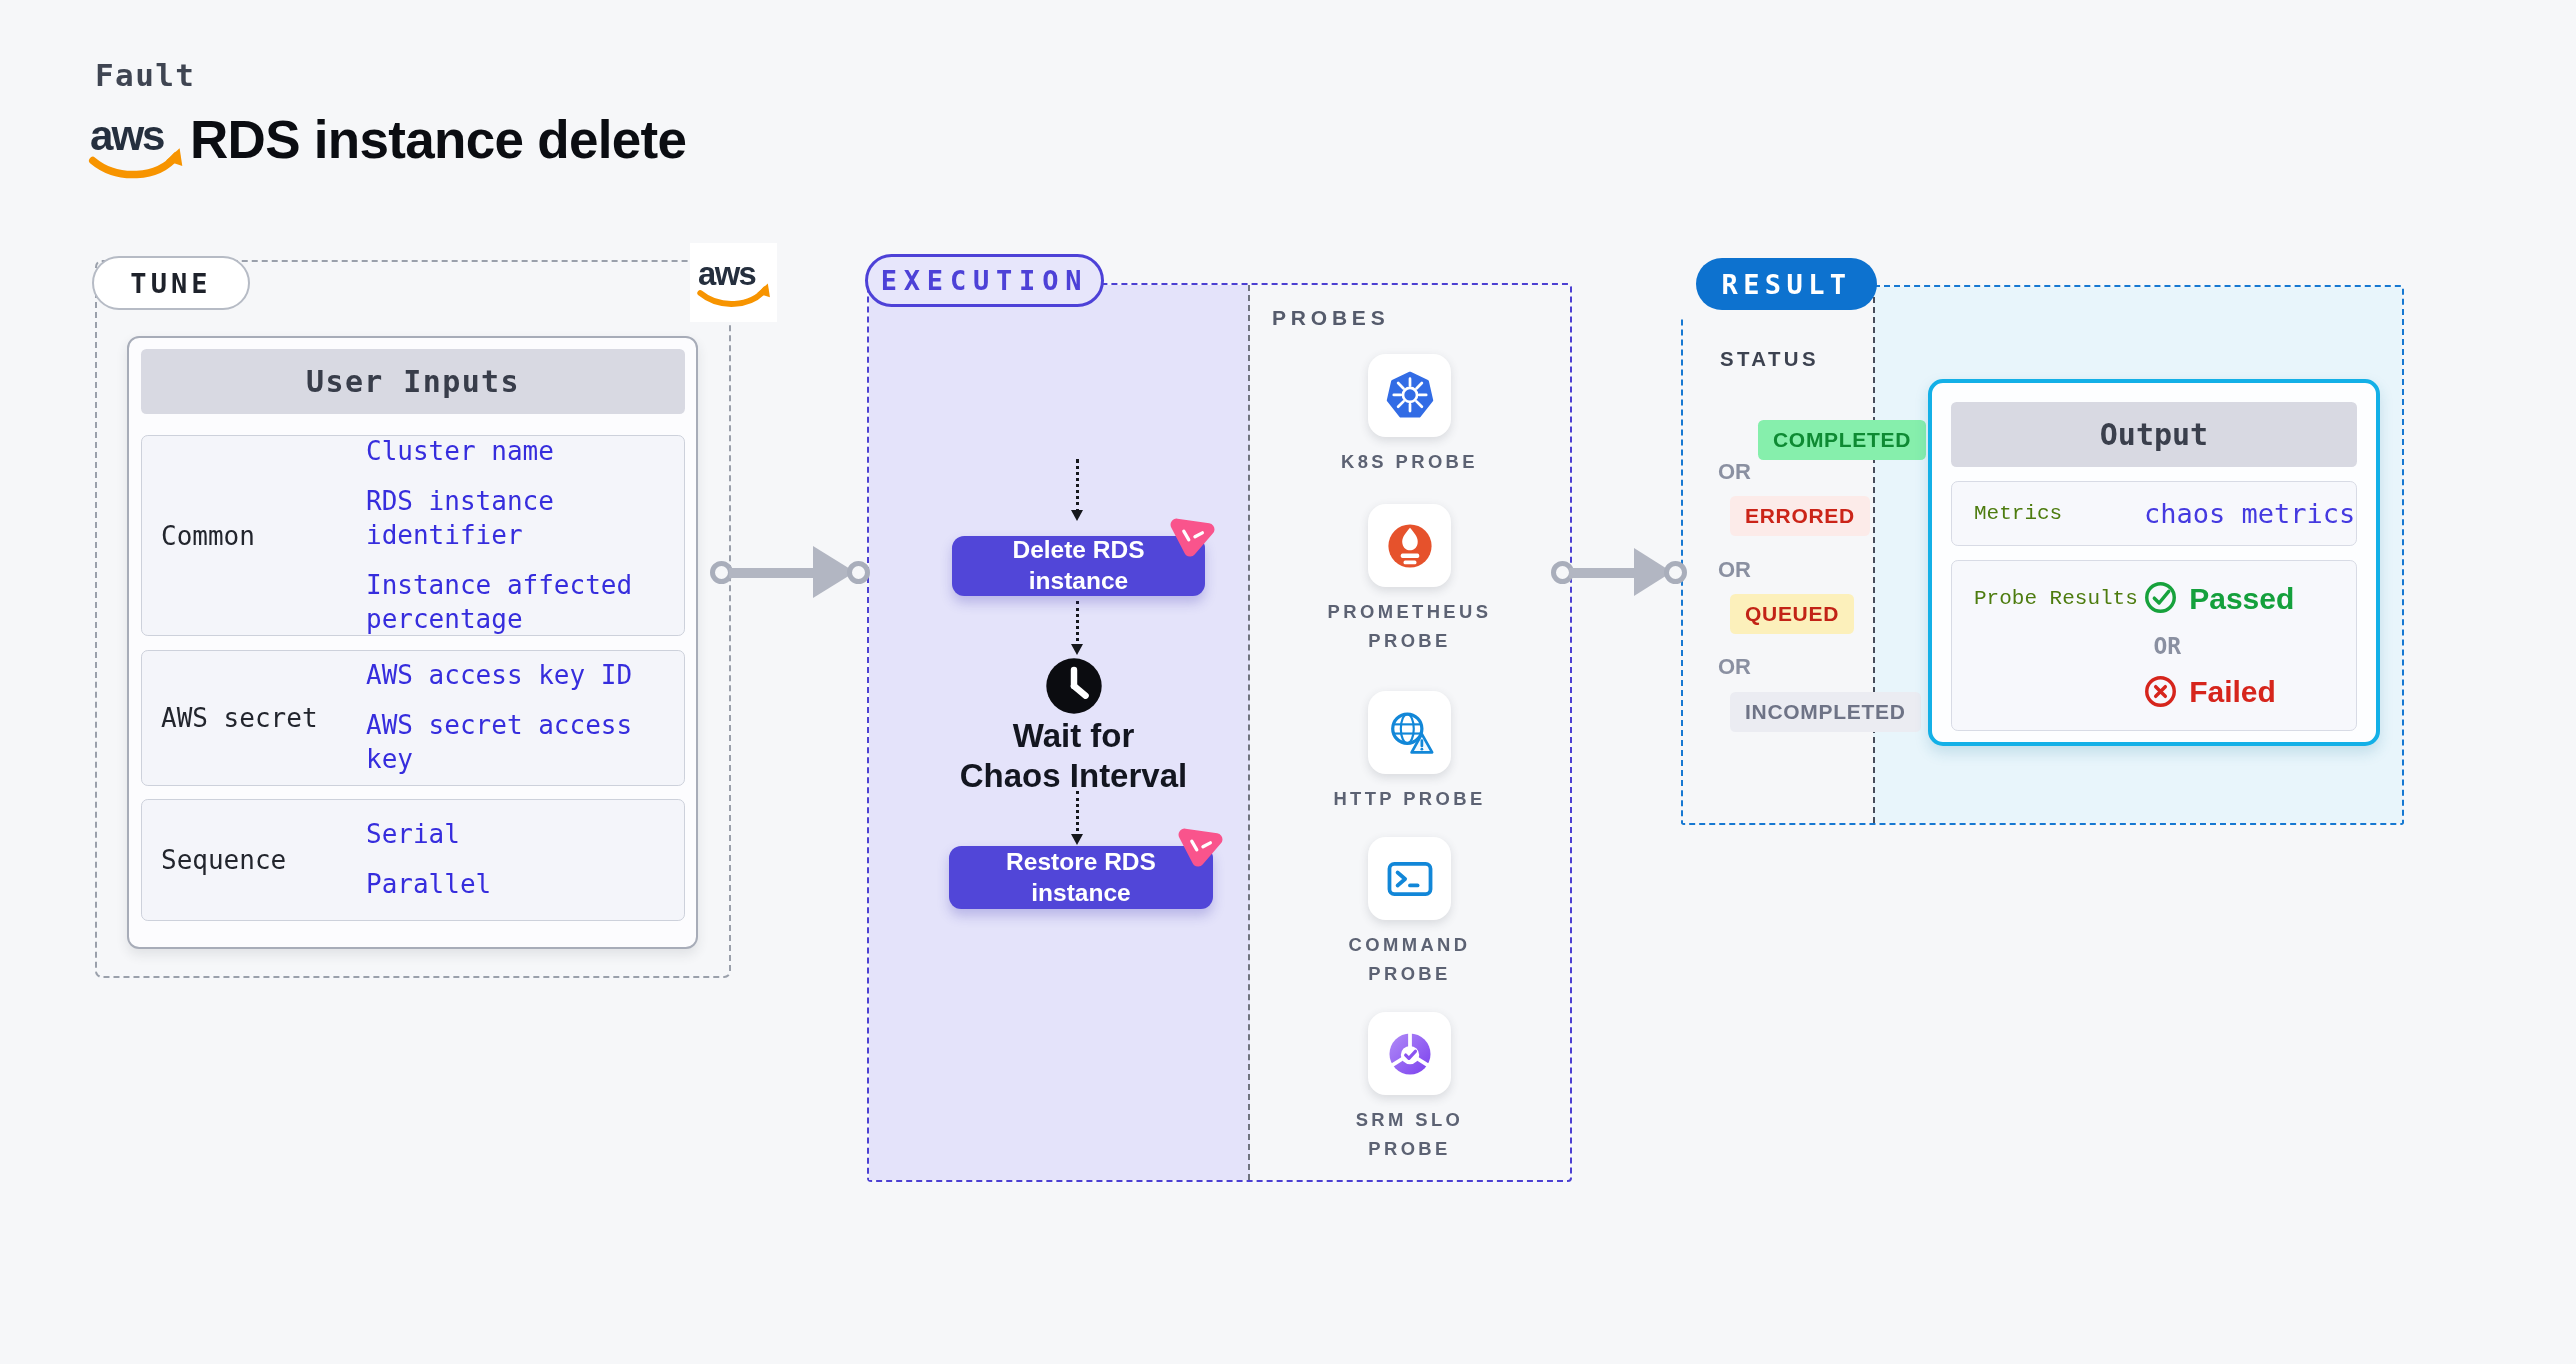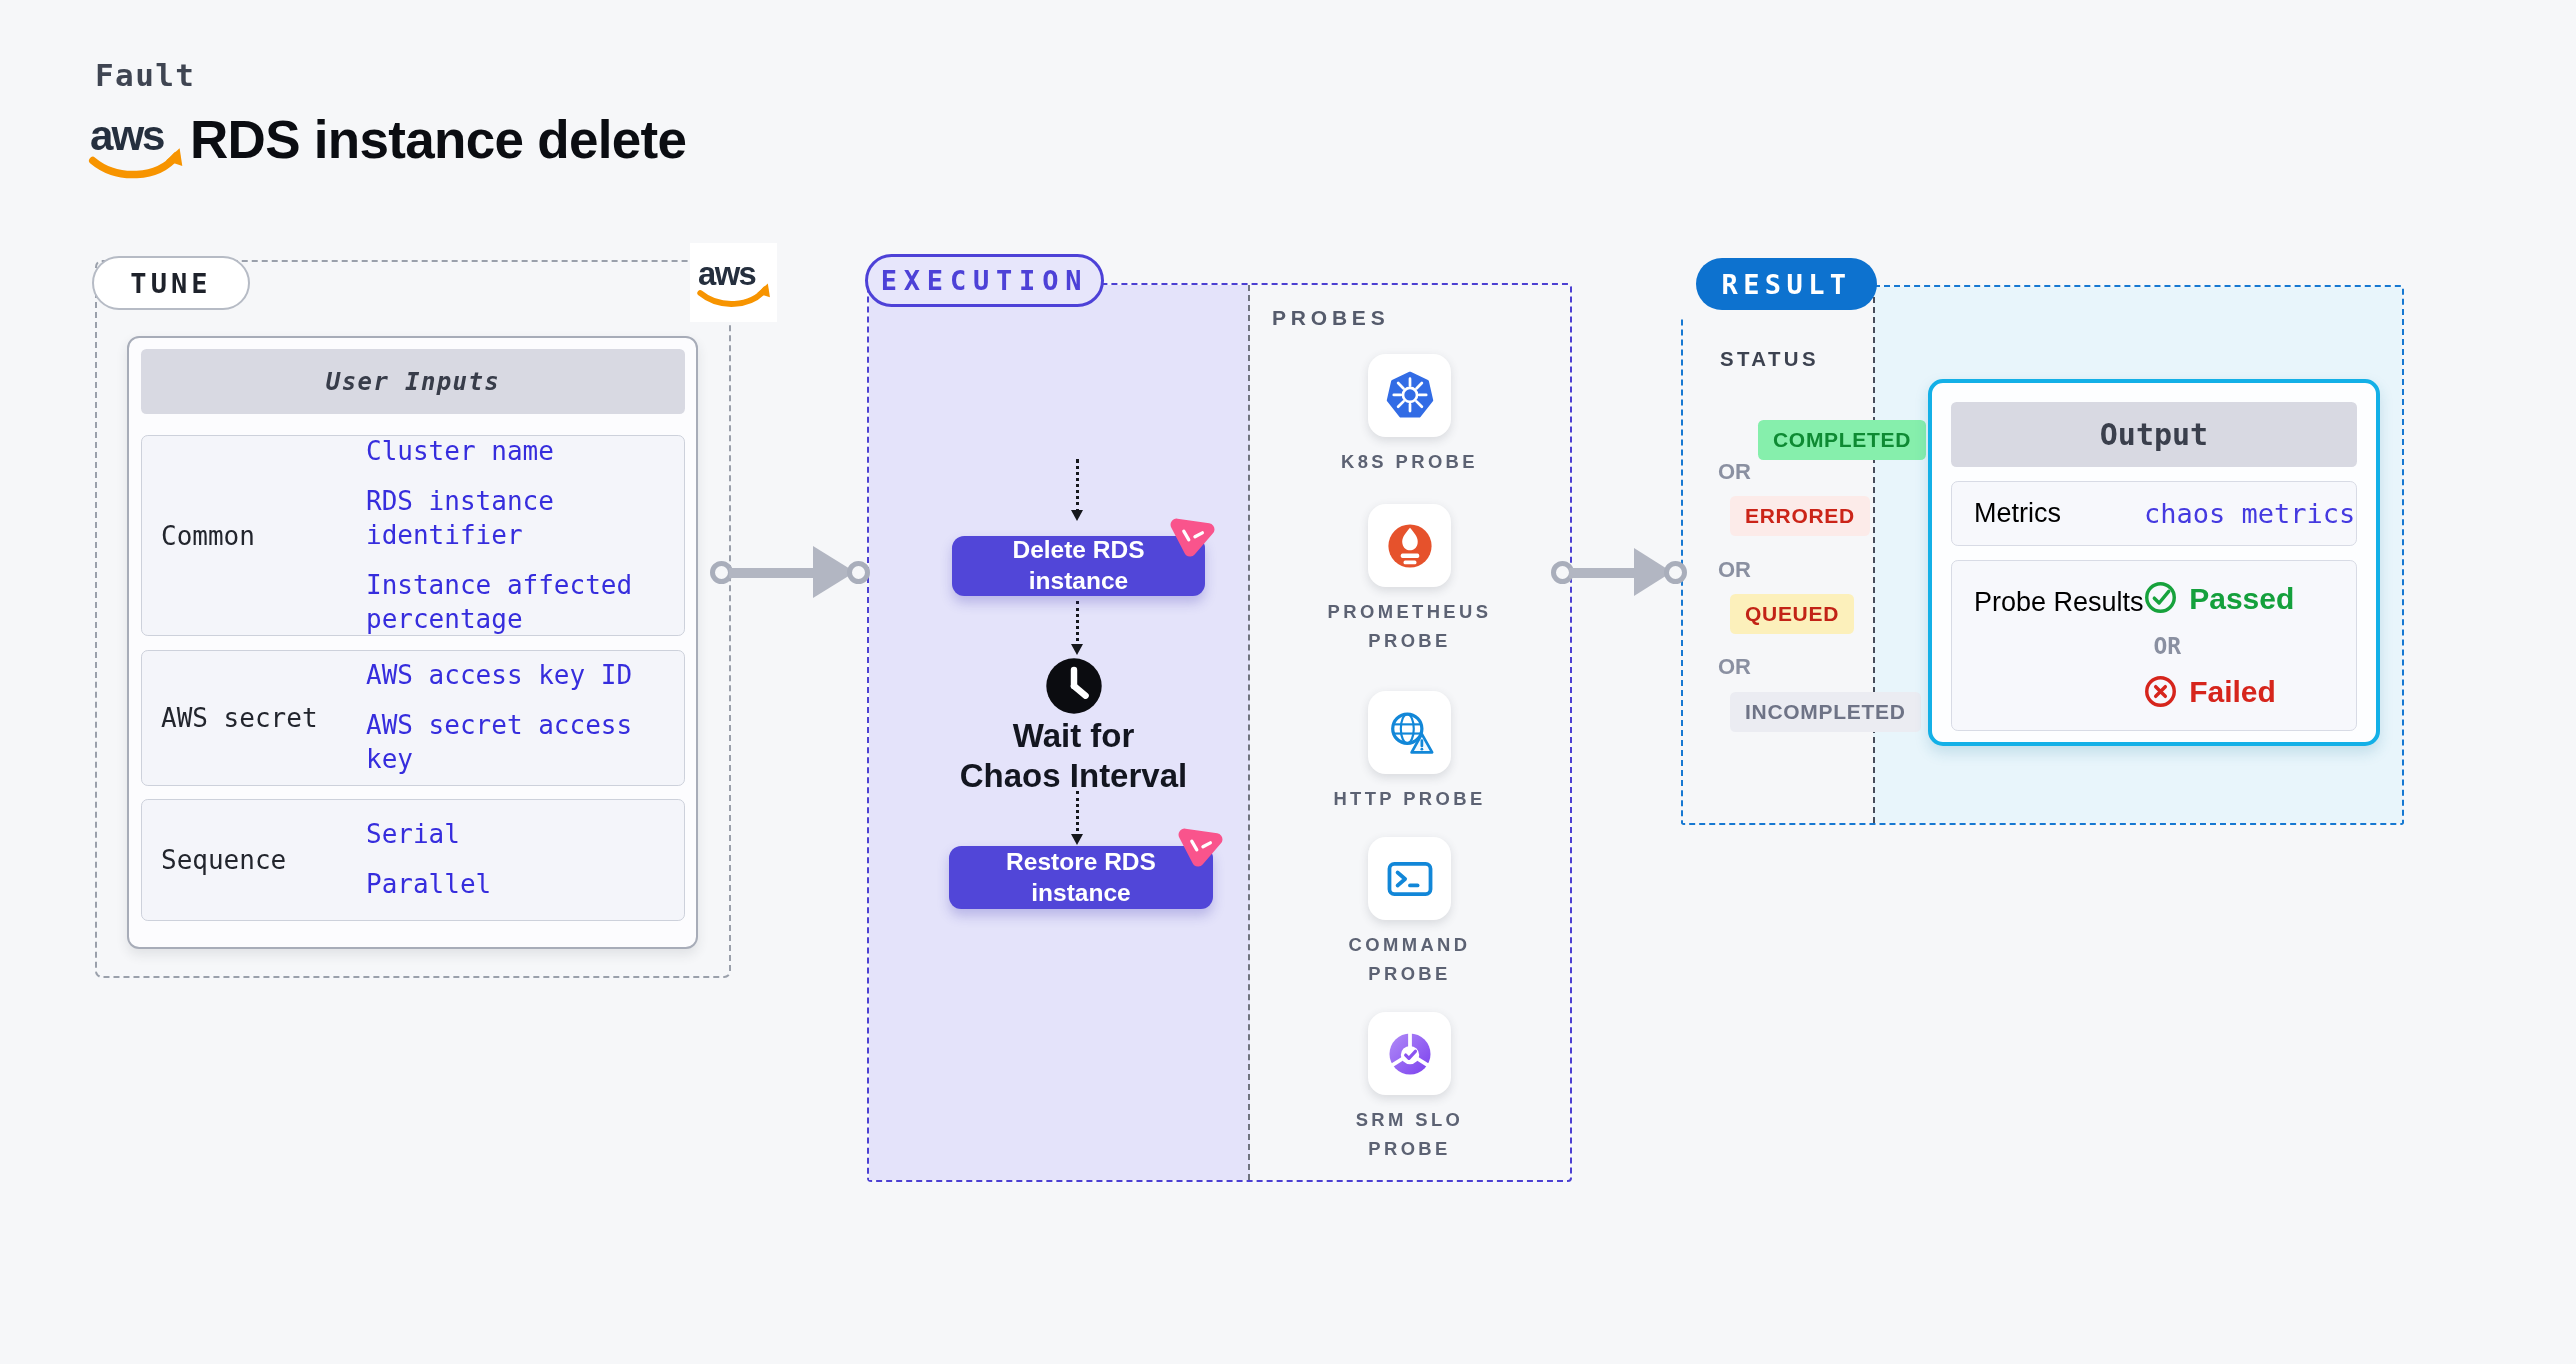--- a/index.html
+++ b/index.html
@@ -25,21 +25,21 @@
   .tune-pill   { left:92px;  top:256px; width:158px; height:54px; background:#ffffff; border:2.7px solid #b6bbc5; color:#1e222b; font-size:27px; letter-spacing:4.1px; z-index:6; }
   .exec-pill   { left:865px; top:254px; width:239px; height:53px; background:#e7e6fb; border:3.4px solid #4d41d7; color:#4d41d7; font-size:27px; letter-spacing:6.8px; z-index:6; }
   .result-pill { left:1696px; top:258px; width:181px; height:52px; background:#0d72cf; color:#ffffff; font-size:27px; letter-spacing:5.4px; z-index:6; }
 
   
   .tune-box { left:95px; top:260px; width:636px; height:718px; border:2px dashed #9aa0ab; border-radius:6.8px; }
   .tune-aws-patch { left:690px; top:243px; width:87px; height:79px; background:#ffffff; z-index:5; display:flex; align-items:center; justify-content:center; }
   .ui-card { left:127px; top:336px; width:571px; height:613px; background:#fcfcfe; border:2px solid #a7acb8; border-radius:12.2px; box-shadow:0 5.4px 12.2px rgba(40,45,60,.10); }
   .ui-header { left:141px; top:349px; width:544px; height:65px; background:#d8d9e2; border-radius:5.4px;
                display:flex; align-items:center; justify-content:center;
-               font-family:"DejaVu Sans Mono",monospace; font-size:24px; font-weight:bold; color:#383d4a; letter-spacing:1.4px;font-style:italic; }
+               font-family:"DejaVu Sans Mono",monospace; font-size:30px; font-weight:bold; color:#383d4a; letter-spacing:1.4px; }
   .ui-row { left:141px; width:544px; background:#f4f5fa; border:1.4px solid #cdd1db; border-radius:6.8px; display:flex; }
   .ui-row-1 { top:435px;  height:201px; }
   .ui-row-2 { top:650px;  height:136px; }
   .ui-row-3 { top:799px; height:122px; }
   .ui-row-label { width:224px; padding-left:19px; display:flex; align-items:center;
                   font-family:"DejaVu Sans Mono",monospace; font-size:26px; color:#22252d; }
   .ui-row-values { flex:1; display:flex; flex-direction:column; justify-content:center; gap:16.3px; padding-right:11px; }
   .ui-link { font-family:"DejaVu Sans Mono",monospace; font-size:26px; color:#362ddd; line-height:1.3; }
 
   
@@ -89,21 +89,21 @@
   .status-or { left:1718px; font-size:22px; font-weight:600; color:#8a90a1; z-index:3; }
   .or-1 { top:459px; } .or-2 { top:557px; } .or-3 { top:654px; }
 
   .output-panel { left:1928px; top:379px; width:452px; height:367px; background:#fdfeff; border:4.1px solid #13b0e7; border-radius:15px; box-shadow:0 6.8px 13.6px rgba(30,120,160,.18); z-index:3; }
   .output-header { position:absolute; left:19px; top:19px; right:19px; height:65px; background:#d8d9e2; border-radius:5.4px;
                    display:flex; align-items:center; justify-content:center;
                    font-family:"DejaVu Sans Mono",monospace; font-size:30px; font-weight:bold; color:#3a3f4c; }
   .output-row { position:absolute; left:19px; right:19px; background:#f7f8fc; border:1.4px solid #d8dbe5; border-radius:6.8px; }
   .row-metrics { top:98px; height:65px; display:flex; align-items:center; }
   .row-probe   { top:177px; height:171px; }
-  .out-label { font-family:Liberation Sans, sans-serif; font-size:27px; color:#000000; line-height:1.4; }
+  .out-label { font-family:Liberation Mono, monospace; font-size:21px; color:#4d7c0f; line-height:1.4; }
   .row-metrics .out-label { padding-left:22px; width:192px; }
   .metrics-link { font-family:"DejaVu Sans Mono",monospace; font-size:27px; color:#453ae0; }
   .row-probe .out-label { position:absolute; left:22px; top:23px; width:170px; }
   .probe-values { position:absolute; left:192px; top:20.4px; display:flex; flex-direction:column; gap:16.3px; }
   .pr-line { display:flex; align-items:center; gap:12.2px; }
   .pr-passed { font-size:30px; font-weight:700; color:#14a03c; }
   .pr-failed { font-size:30px; font-weight:700; color:#d6251c; }
   .pr-or { font-family:"DejaVu Sans Mono",monospace; font-size:23px; font-weight:600; color:#8a90a1; margin-left:9.5px; }
 </style>
 </head>

